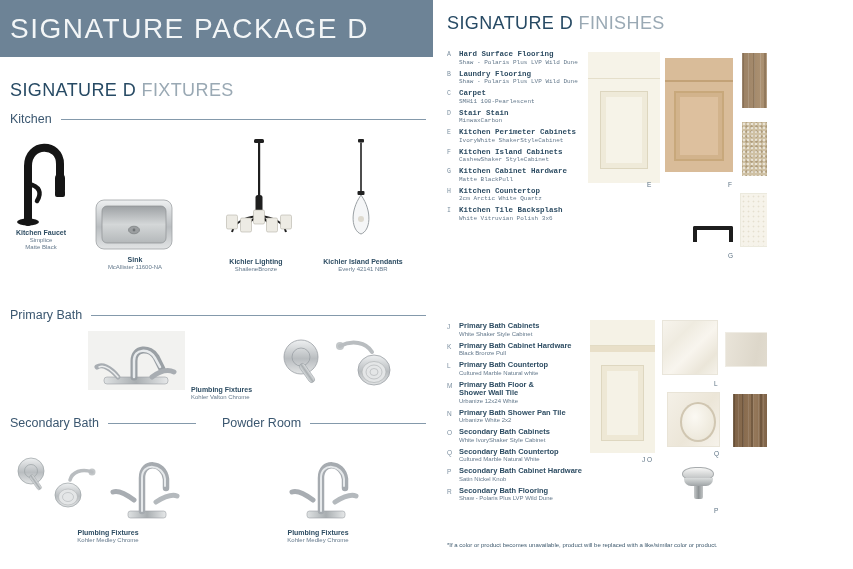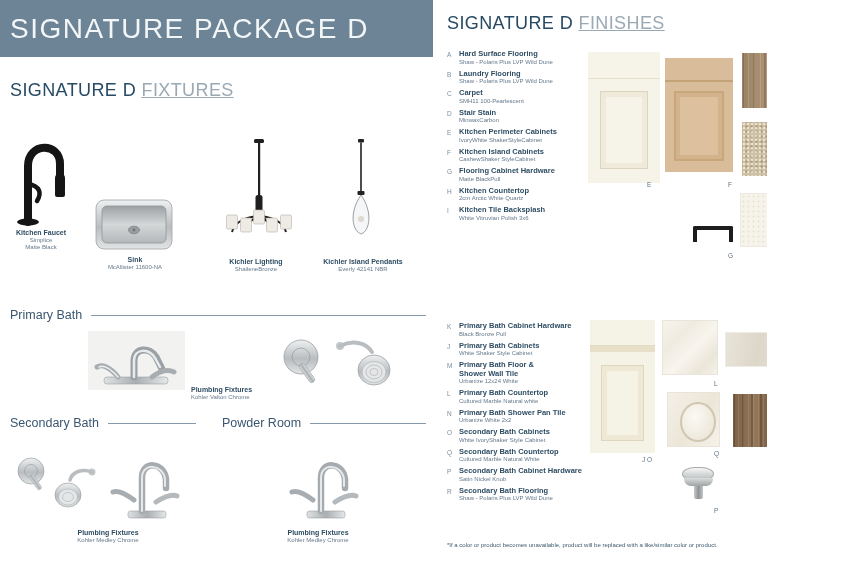--- a/index.html
+++ b/index.html
@@ -13,21 +13,21 @@
     position:absolute; left:0; top:0; width:433px; height:57px;
     background:#6d8396; display:flex; align-items:center; padding-left:10px;
   }
   .header-band .htitle { color:#f3f6f7; font-size:28px; letter-spacing:1.5px; font-weight:400; }
 
   
   .col-title { position:absolute; font-size:18px; font-weight:500; letter-spacing:.4px; white-space:nowrap; }
   .fixtures-title { left:10px; top:80px; }
   .finishes-title { left:447px; top:13px; }
   .t-navy { color:#274a64; }
-  .t-gray { color:#9aa9b4;text-decoration:underline; }
+  .t-gray { color:#9aa9b4; }
 
   
   .section-heading { position:absolute; display:flex; align-items:center; color:#3b5770; font-size:12.5px; font-weight:500; }
   .section-heading .rule { flex:1; height:0; border-top:1px solid #8499ab; margin-left:9px; }
 
   
   .plabel { position:absolute; text-align:center; }
   .plabel .pname { display:block; font-size:7px; font-weight:bold; color:#2e4d63; line-height:8px; }
   .plabel .pdetail { display:block; font-size:6px; color:#64798c; line-height:7px; }
   .plabel.left-align { text-align:left; }
@@ -147,20 +147,24 @@
 
   <div class="header-band">
     <span class="htitle">SIGNATURE PACKAGE D</span>
   </div>
 
   <div class="col-title fixtures-title">
     <span class="t-navy">SIGNATURE D</span>
     <span class="t-gray">FIXTURES</span>
   </div>
 
+  <div class="section-heading" style="left:10px; top:112px; width:416px;">
+    <span>Kitchen</span>
+    <span class="rule"></span>
+  </div>
 
   <svg class="pimg" style="left:12px; top:132px;" width="64" height="94" viewBox="0 0 64 94">
     <ellipse cx="16" cy="90" rx="11" ry="3.5" fill="#151515"></ellipse>
     <path d="M16 90 L16 34 C16 10 48 10 48 32 L48 46" stroke="#151515" stroke-width="8" fill="none" stroke-linecap="round"></path>
     <path d="M48 46 L48 58" stroke="#151515" stroke-width="10" stroke-linecap="round"></path>
     <rect x="43" y="58" width="10" height="7" rx="2" fill="#151515"></rect>
     <path d="M16 52 C28 54 30 61 25 69" stroke="#151515" stroke-width="4.5" fill="none" stroke-linecap="round"></path>
   </svg>
 
   <svg class="pimg" style="left:94px; top:196px;" width="80" height="58" viewBox="0 0 80 58">
@@ -294,21 +298,21 @@
   <div class="plabel" style="left:278px; top:529px; width:80px;">
     <span class="pname">Plumbing Fixtures</span>
     <span class="pdetail">Kohler Medley Chrome</span>
   </div>
 
   <div class="col-title finishes-title">
     <span class="t-navy">SIGNATURE D</span>
     <span class="t-gray">FINISHES</span>
   </div>
 
-  <div class="flist" style="top:50px;">
+  <div class="flist" style="top:50px;font-family:Liberation Mono, monospace;">
     <div class="fitem">
       <span class="fletter">A</span>
       <span class="fbody">
           <span class="fname">Hard Surface Flooring</span>
           <span class="fdetail">Shaw - Polaris Plus LVP Wild Dune</span>
         </span>
     </div>
     <div class="fitem">
       <span class="fletter">B</span>
       <span class="fbody">
@@ -340,21 +344,21 @@
     <div class="fitem">
       <span class="fletter">F</span>
       <span class="fbody">
           <span class="fname">Kitchen Island Cabinets</span>
           <span class="fdetail">CashewShaker StyleCabinet</span>
         </span>
     </div>
     <div class="fitem">
       <span class="fletter">G</span>
       <span class="fbody">
-          <span class="fname">Flooring Cabinet Hardware</span>
+          <span class="fname">Kitchen Cabinet Hardware</span>
           <span class="fdetail">Matte BlackPull</span>
         </span>
     </div>
     <div class="fitem">
       <span class="fletter">H</span>
       <span class="fbody">
           <span class="fname">Kitchen Countertop</span>
           <span class="fdetail">2cm Arctic White Quartz</span>
         </span>
     </div>
@@ -362,47 +366,47 @@
       <span class="fletter">I</span>
       <span class="fbody">
           <span class="fname">Kitchen Tile Backsplash</span>
           <span class="fdetail">White Vitruvian Polish 3x6</span>
         </span>
     </div>
   </div>
 
   <div class="flist" style="top:322px;">
     <div class="fitem">
+      <span class="fletter">J</span>
+      <span class="fbody">
+          <span class="fname">Primary Bath Cabinets</span>
+          <span class="fdetail">White Shaker Style Cabinet</span>
+        </span>
+    </div>
+    <div class="fitem">
       <span class="fletter">K</span>
       <span class="fbody">
           <span class="fname">Primary Bath Cabinet Hardware</span>
           <span class="fdetail">Black Bronze Pull</span>
         </span>
     </div>
     <div class="fitem">
-      <span class="fletter">J</span>
-      <span class="fbody">
-          <span class="fname">Primary Bath Cabinets</span>
-          <span class="fdetail">White Shaker Style Cabinet</span>
+      <span class="fletter">L</span>
+      <span class="fbody">
+          <span class="fname">Primary Bath Countertop</span>
+          <span class="fdetail">Cultured Marble Natural white</span>
         </span>
     </div>
     <div class="fitem">
       <span class="fletter">M</span>
       <span class="fbody">
         <span class="fname">Primary Bath Floor &amp;</span>
         <span class="fname">Shower Wall Tile</span>
         <span class="fdetail">Urbanize 12x24 White</span>
       </span>
-    </div>
-    <div class="fitem">
-      <span class="fletter">L</span>
-      <span class="fbody">
-          <span class="fname">Primary Bath Countertop</span>
-          <span class="fdetail">Cultured Marble Natural white</span>
-        </span>
     </div>
     <div class="fitem">
       <span class="fletter">N</span>
       <span class="fbody">
           <span class="fname">Primary Bath Shower Pan Tile</span>
           <span class="fdetail">Urbanize White 2x2</span>
         </span>
     </div>
     <div class="fitem">
       <span class="fletter">O</span>

